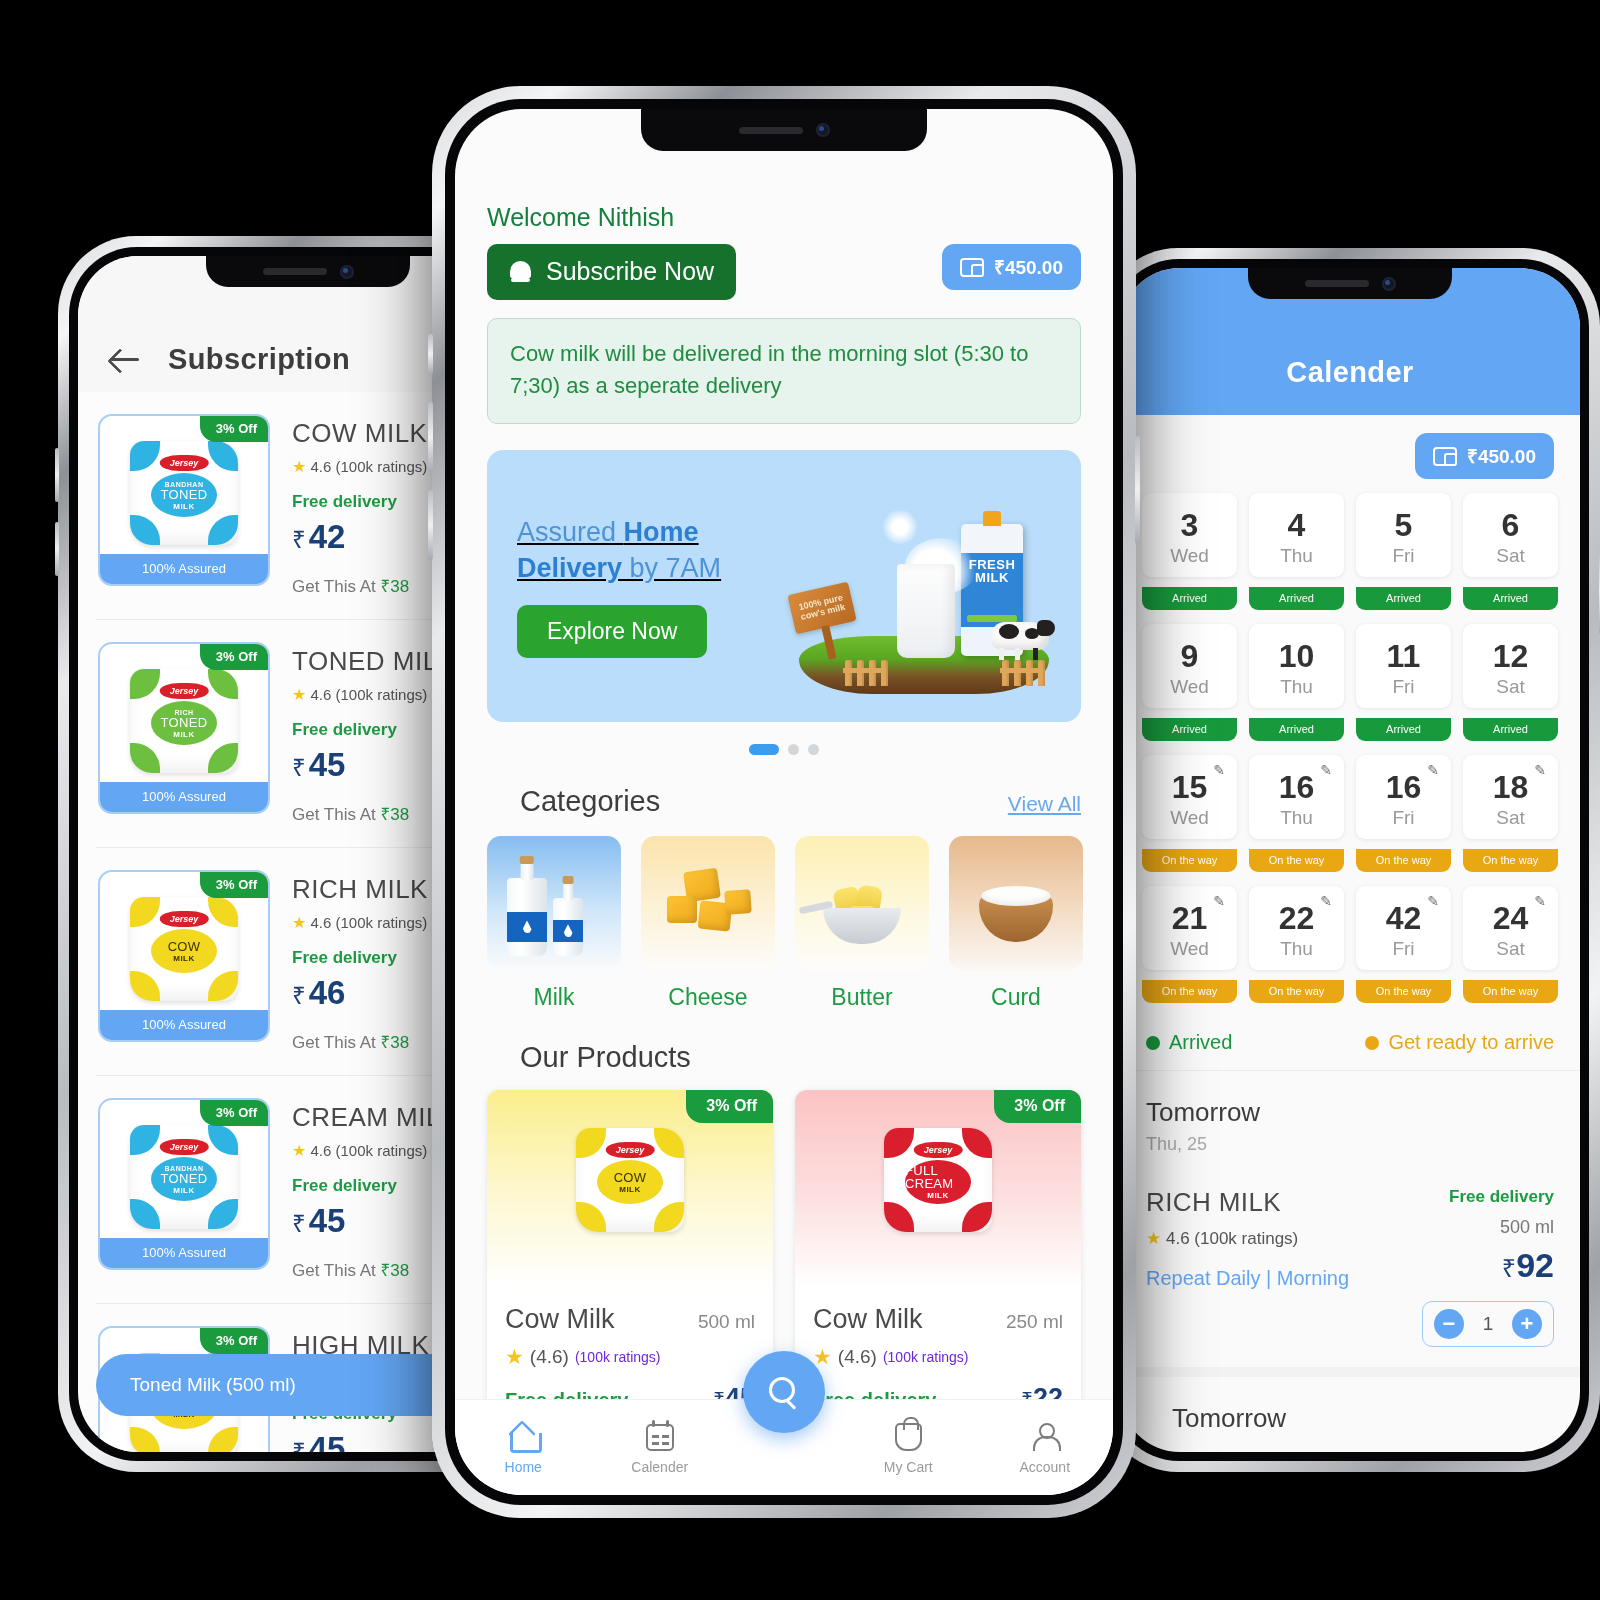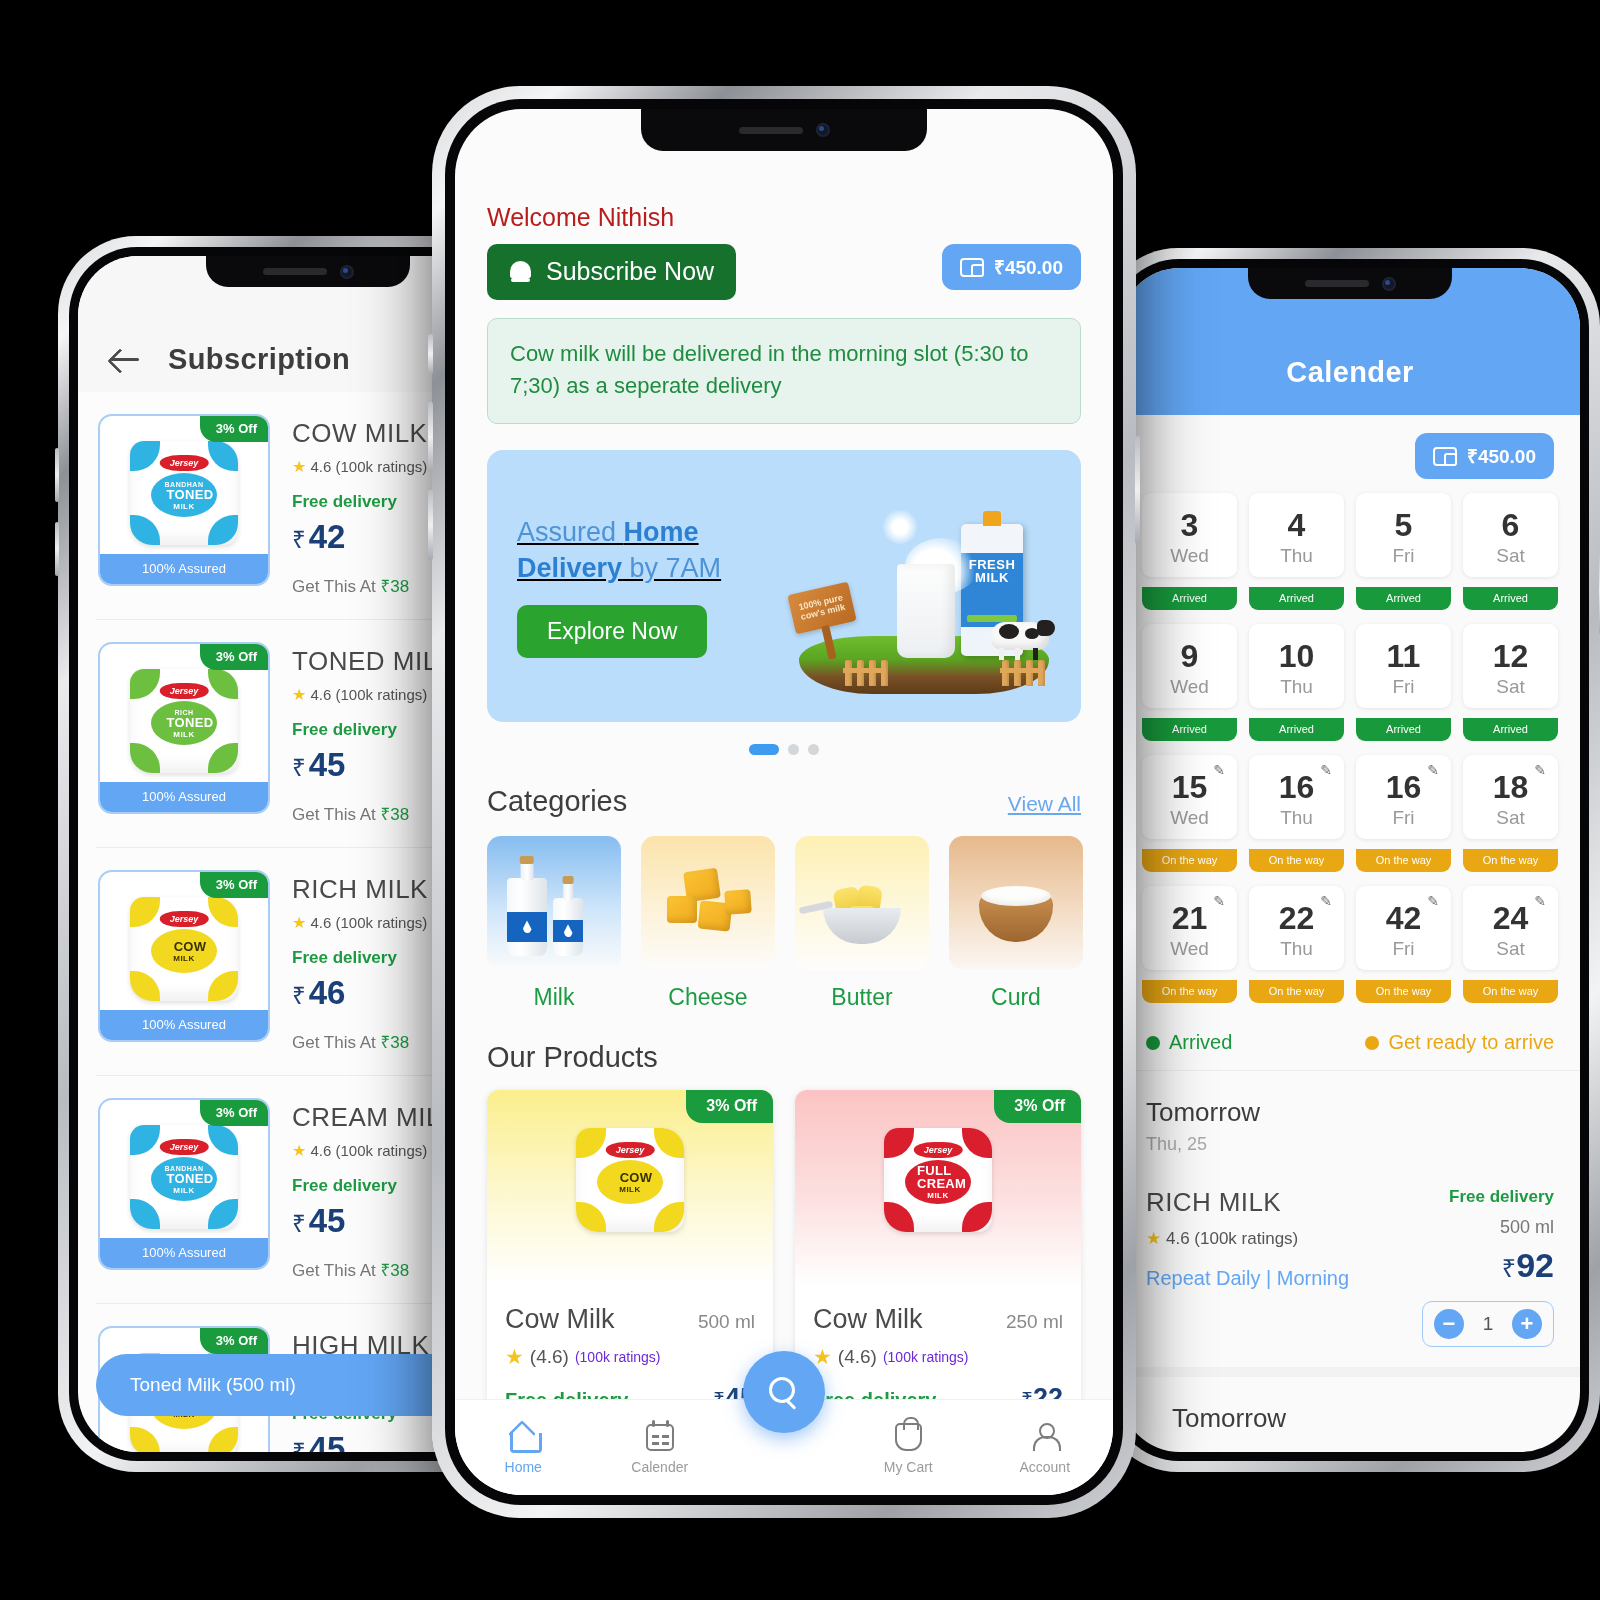--- a/index.html
+++ b/index.html
@@ -32,21 +32,21 @@
   .off-badge { position: absolute; top: 0; right: 0; background: #199b3e; color: #fff; font-size: 13px; font-weight: 600; padding: 5px 11px 6px 16px; border-bottom-left-radius: 16px; z-index: 3; }
   .assured { position: absolute; left: 0; right: 0; bottom: 0; background: #62a6f4; color: #fff; font-size: 13px; text-align: center; padding: 7px 0 8px; }
   .pack { position: absolute; left: 50%; top: 46%; transform: translate(-50%,-50%); width: 108px; height: 104px; }
   .pack .body { position:absolute; inset:0; background:#fff; border-radius: 14px 22px 14px 22px; box-shadow: inset 0 -8px 14px rgba(0,0,0,.06), 0 2px 5px rgba(0,0,0,.13); }
   .pack .c1,.pack .c2,.pack .c3,.pack .c4 { position:absolute; width:30px; height:30px; }
   .pack .c1 { top:0; left:0; border-radius:14px 0 26px 0; }
   .pack .c2 { top:0; right:0; border-radius:0 22px 0 26px; }
   .pack .c3 { bottom:0; left:0; border-radius:0 26px 0 22px; }
   .pack .c4 { bottom:0; right:0; border-radius:26px 0 22px 0; }
   .pack .blob { position:absolute; left:50%; top:52%; transform:translate(-50%,-50%); width:66px; height:44px; border-radius:50%; display:flex; flex-direction:column; align-items:center; justify-content:center; line-height:1; }
-  .pack .blob b { font-size:13px; font-weight:700; letter-spacing:.3px;margin-left:12px; }
+  .pack .blob b { font-size:13px; font-weight:400; letter-spacing:.3px; }
   .pack .blob i { font-size:8px; font-style:normal; font-weight:700; letter-spacing:.5px; margin-top:2px; }
   .pack .jersey { position:absolute; left:50%; top:14px; transform:translateX(-50%); background:#d81f2a; color:#fff; font-size:9px; font-style:italic; font-weight:700; padding:3px 10px; border-radius:50%/60%; }
   .sub-info { flex: 1; min-width: 0; padding-top: 4px; }
   .sub-name { font-size: 26px; font-weight: 400; color: #4a4a4a; letter-spacing: .5px; white-space: nowrap; }
   .sub-rate { font-size: 15px; color: #555; margin-top: 8px; white-space: nowrap; }
   .sub-rate .star { color: #f7c41a; font-size: 16px; }
   .sub-free { font-size: 17px; color: #1d9b42; font-weight: 700; margin-top: 16px; }
   .sub-price { font-size: 33px; font-weight: 700; color: #1b3f77; margin-top: 6px; }
   .sub-price .r { font-size: 24px; font-weight: 400; margin-right: 3px; }
   .sub-get { font-size: 17px; color: #777; margin-top: 18px; white-space: nowrap; }
@@ -94,21 +94,21 @@
   .tm-divider { height: 10px; background: #f2f2f2; margin: 0 -26px; }
   .tomorrow2 { padding: 26px 26px 0; font-size: 26px; color: #3d3d3d; }
 
   
   #phone-center { left: 432px; top: 86px; width: 704px; height: 1432px; z-index: 10; border-radius: 88px; padding: 13px; }
   #phone-center .phone-inner { border-radius: 76px; padding: 10px; }
   #phone-center .screen { border-radius: 67px; background: #fbfbfb; }
   #phone-center .notch { width: 286px; height: 42px; }
   .home-scroll { position: absolute; inset: 0 0 96px 0; overflow: hidden; }
   .home-top { padding: 94px 32px 0; }
-  .welcome { font-size: 25px; color: #b91c1c; font-weight: 500; }
+  .welcome { font-size: 25px; color: #15803d; font-weight: 500; }
   .sub-row-top { display: flex; align-items: flex-start; justify-content: space-between; margin-top: 12px; }
   .subscribe-btn { background: #15712c; color: #fff; border-radius: 10px; padding: 13px 22px 14px; display: inline-flex; align-items: center; gap: 14px; font-size: 25px; font-weight: 500; }
   .bell { width: 23px; height: 25px; position: relative; flex: none; }
   .bell::before { content:""; position:absolute; left:1px; top:2px; width:21px; height:17px; background:#fff; border-radius: 11px 11px 3px 3px; }
   .bell::after { content:""; position:absolute; left:2px; bottom:2px; width:19px; height:4px; background:#fff; border-radius:3px; }
   .note-box { margin-top: 18px; border: 1px solid #bcdccb; background: #e7f4ed; border-radius: 10px; padding: 19px 22px 21px; }
   .note-box p { color: #1f8c3f; font-size: 22px; line-height: 1.45; font-weight: 500; }
   .banner { margin: 26px 32px 0; height: 272px; border-radius: 16px; background: #b9ddfb; position: relative; overflow: hidden; }
   .banner-txt { position: absolute; left: 30px; top: 64px; text-decoration: underline; }
   .banner-txt .l1 { font-size: 27px; color: #4e93d6; line-height: 1.35; }
@@ -134,21 +134,21 @@
   .art-sign span { color:#f8e7c8; font-size:9px; font-weight:700; line-height:1.1; text-align:center; }
   .art-sign::after { content:""; position:absolute; left:26px; top:38px; width:8px; height:34px; background:#a7611f; border-radius:2px; }
   .art-fence { position:absolute; bottom:26px; display:flex; gap:5px; align-items:flex-end; }
   .art-fence.f1 { left:58px; } .art-fence.f2 { right:22px; }
   .art-fence i { display:block; width:7px; height:26px; background:#e0a659; border-radius:2px 2px 0 0; box-shadow: inset -2px 0 2px rgba(0,0,0,.12); }
   .art-fence::after { content:""; position:absolute; left:-2px; top:8px; width:100%; height:5px; background:#e0a659; }
   .dots { display: flex; justify-content: center; gap: 9px; margin-top: 22px; }
   .dots i { width: 11px; height: 11px; border-radius: 6px; background: #d4d7da; display: block; }
   .dots i.on { width: 30px; background: #3d9bf0; }
   .sec-head { display: flex; align-items: baseline; justify-content: space-between; padding: 30px 32px 0; }
-  .sec-head h3 { font-size: 29px; color: #3d3d3d; font-weight: 400; }
+  .sec-head h3 { font-size: 29px; color: #3d3d3d; font-weight: 400; margin-left: 33px; }
   .view-all { font-size: 21px; color: #6aa8ee; text-decoration: underline; }
   .cats { display: flex; gap: 20px; padding: 18px 0 0 32px; overflow: hidden; }
   .cat { width: 134px; flex: none; }
   .cat .tile { height: 134px; border-radius: 14px; position: relative; overflow: hidden; }
   .cat .nm { text-align: center; font-size: 23px; color: #1d9b42; font-weight: 500; margin-top: 14px; }
   .tile-milk { background: linear-gradient(180deg,#86bdf0 0%, #cfe6fa 55%, #fbfbfb 100%); }
   .tile-cheese { background: linear-gradient(180deg,#fbe3ab 0%, #fdf2d8 55%, #fcfcfa 100%); }
   .tile-butter { background: linear-gradient(180deg,#fdf0b4 0%, #fdf8dd 55%, #fdfdfb 100%); }
   .tile-curd { background: linear-gradient(180deg,#e6b98c 0%, #f3dcc4 55%, #fbf7f3 100%); }
   .btl { position:absolute; bottom:14px; background:linear-gradient(90deg,#f4f7f9,#ffffff 35%,#dde4ea); border-radius:4px 4px 8px 8px; }

